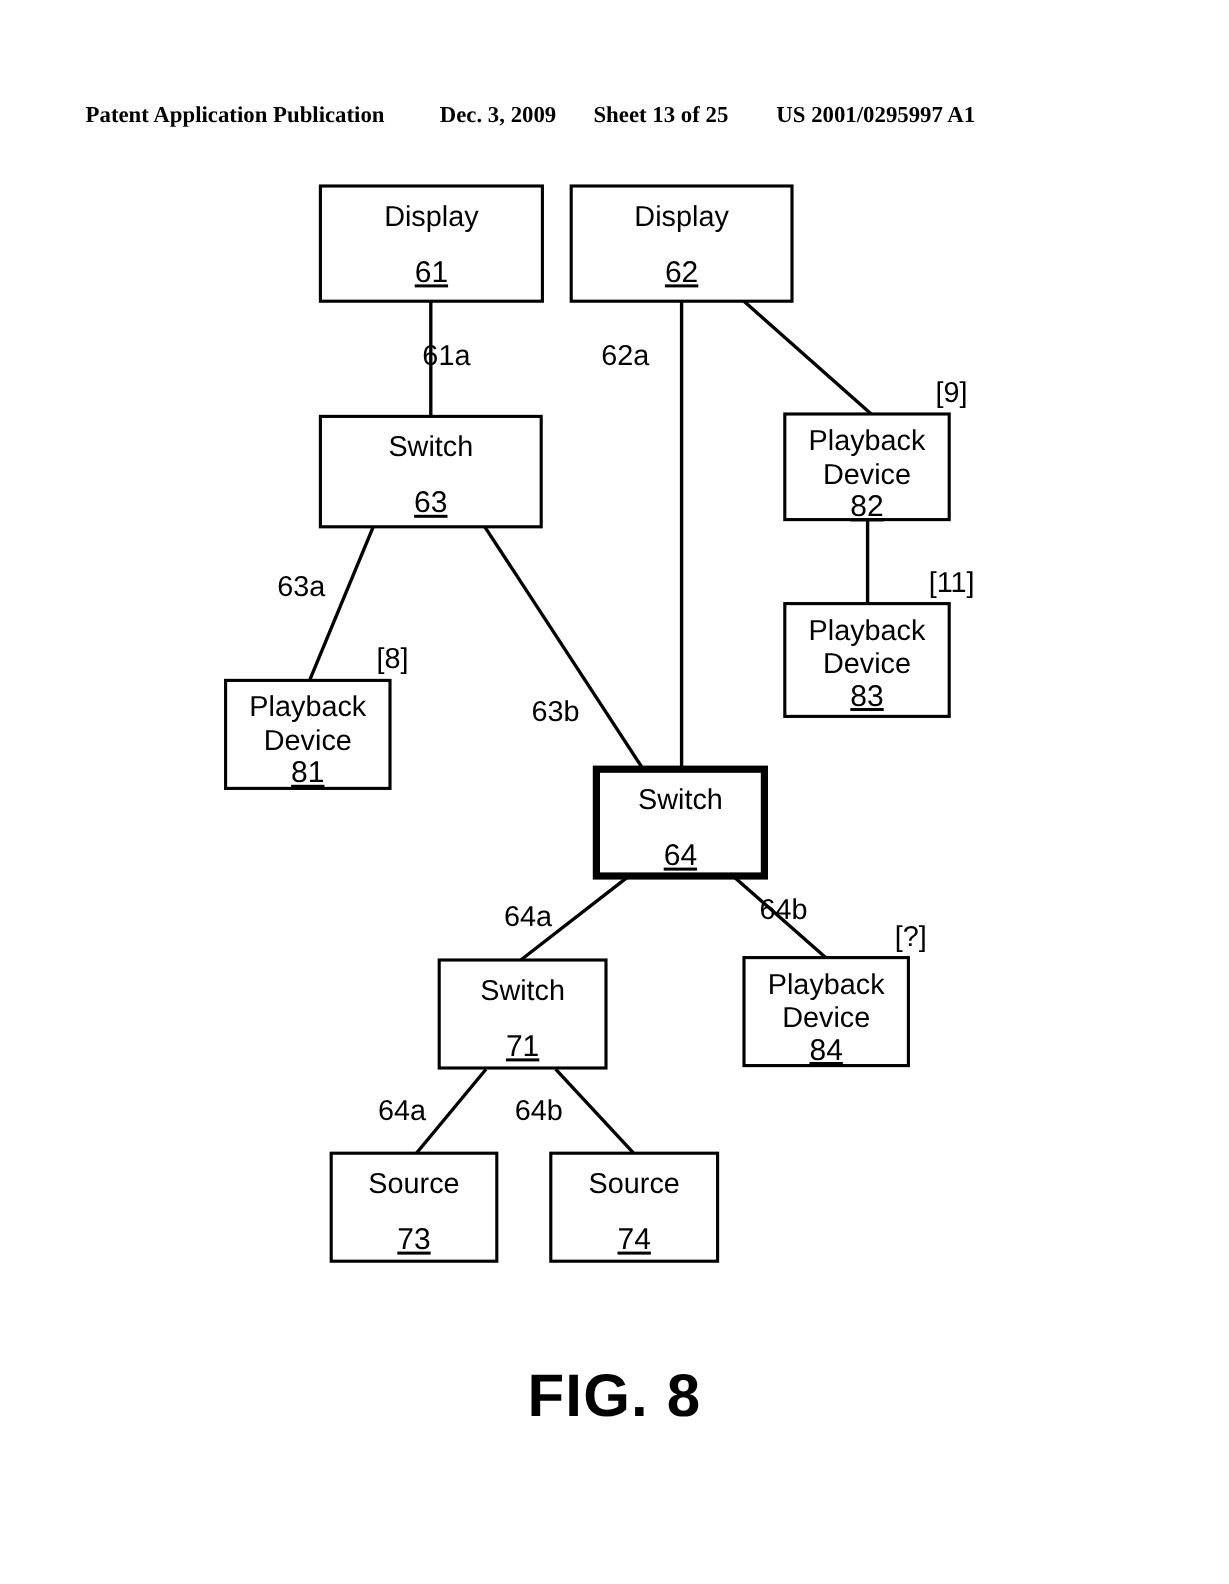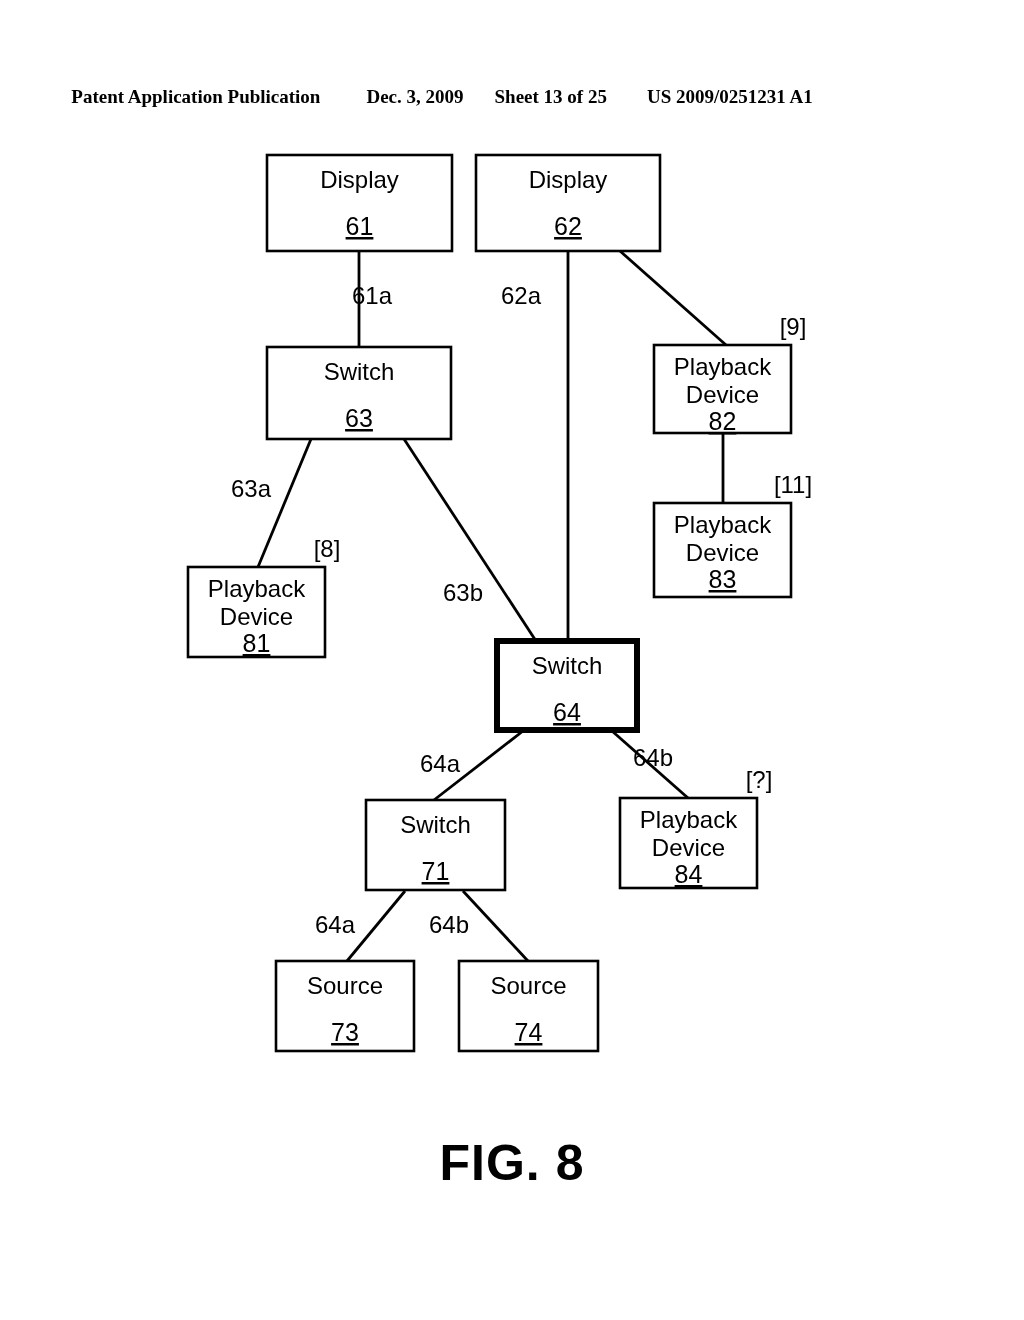--- a/index.html
+++ b/index.html
@@ -90,21 +90,21 @@
     stroke-linecap: butt;
   }
 </style>
 </head>
 <body>
 
 <div class="sheet-header">
   <span class="hdr-pub">Patent Application Publication</span>
   <span class="hdr-date">Dec. 3, 2009</span>
   <span class="hdr-sheet">Sheet 13 of 25</span>
-  <span class="hdr-num">US 2009/0251231 A1</span>
+  <span class="hdr-num">US 2001/0295997 A1</span>
 </div>
 
 <svg id="diagram" viewBox="0 0 1024 1320" xmlns="http://www.w3.org/2000/svg">
   <g id="edges-layer">
       <g>
         <line x1="359" y1="251" x2="359" y2="347" class="link-line"></line>
         <text x="372" y="304" text-anchor="middle" class="edge-label">61a</text>
       </g>
       <g>
         <line x1="568" y1="251" x2="568" y2="641" class="link-line"></line>

